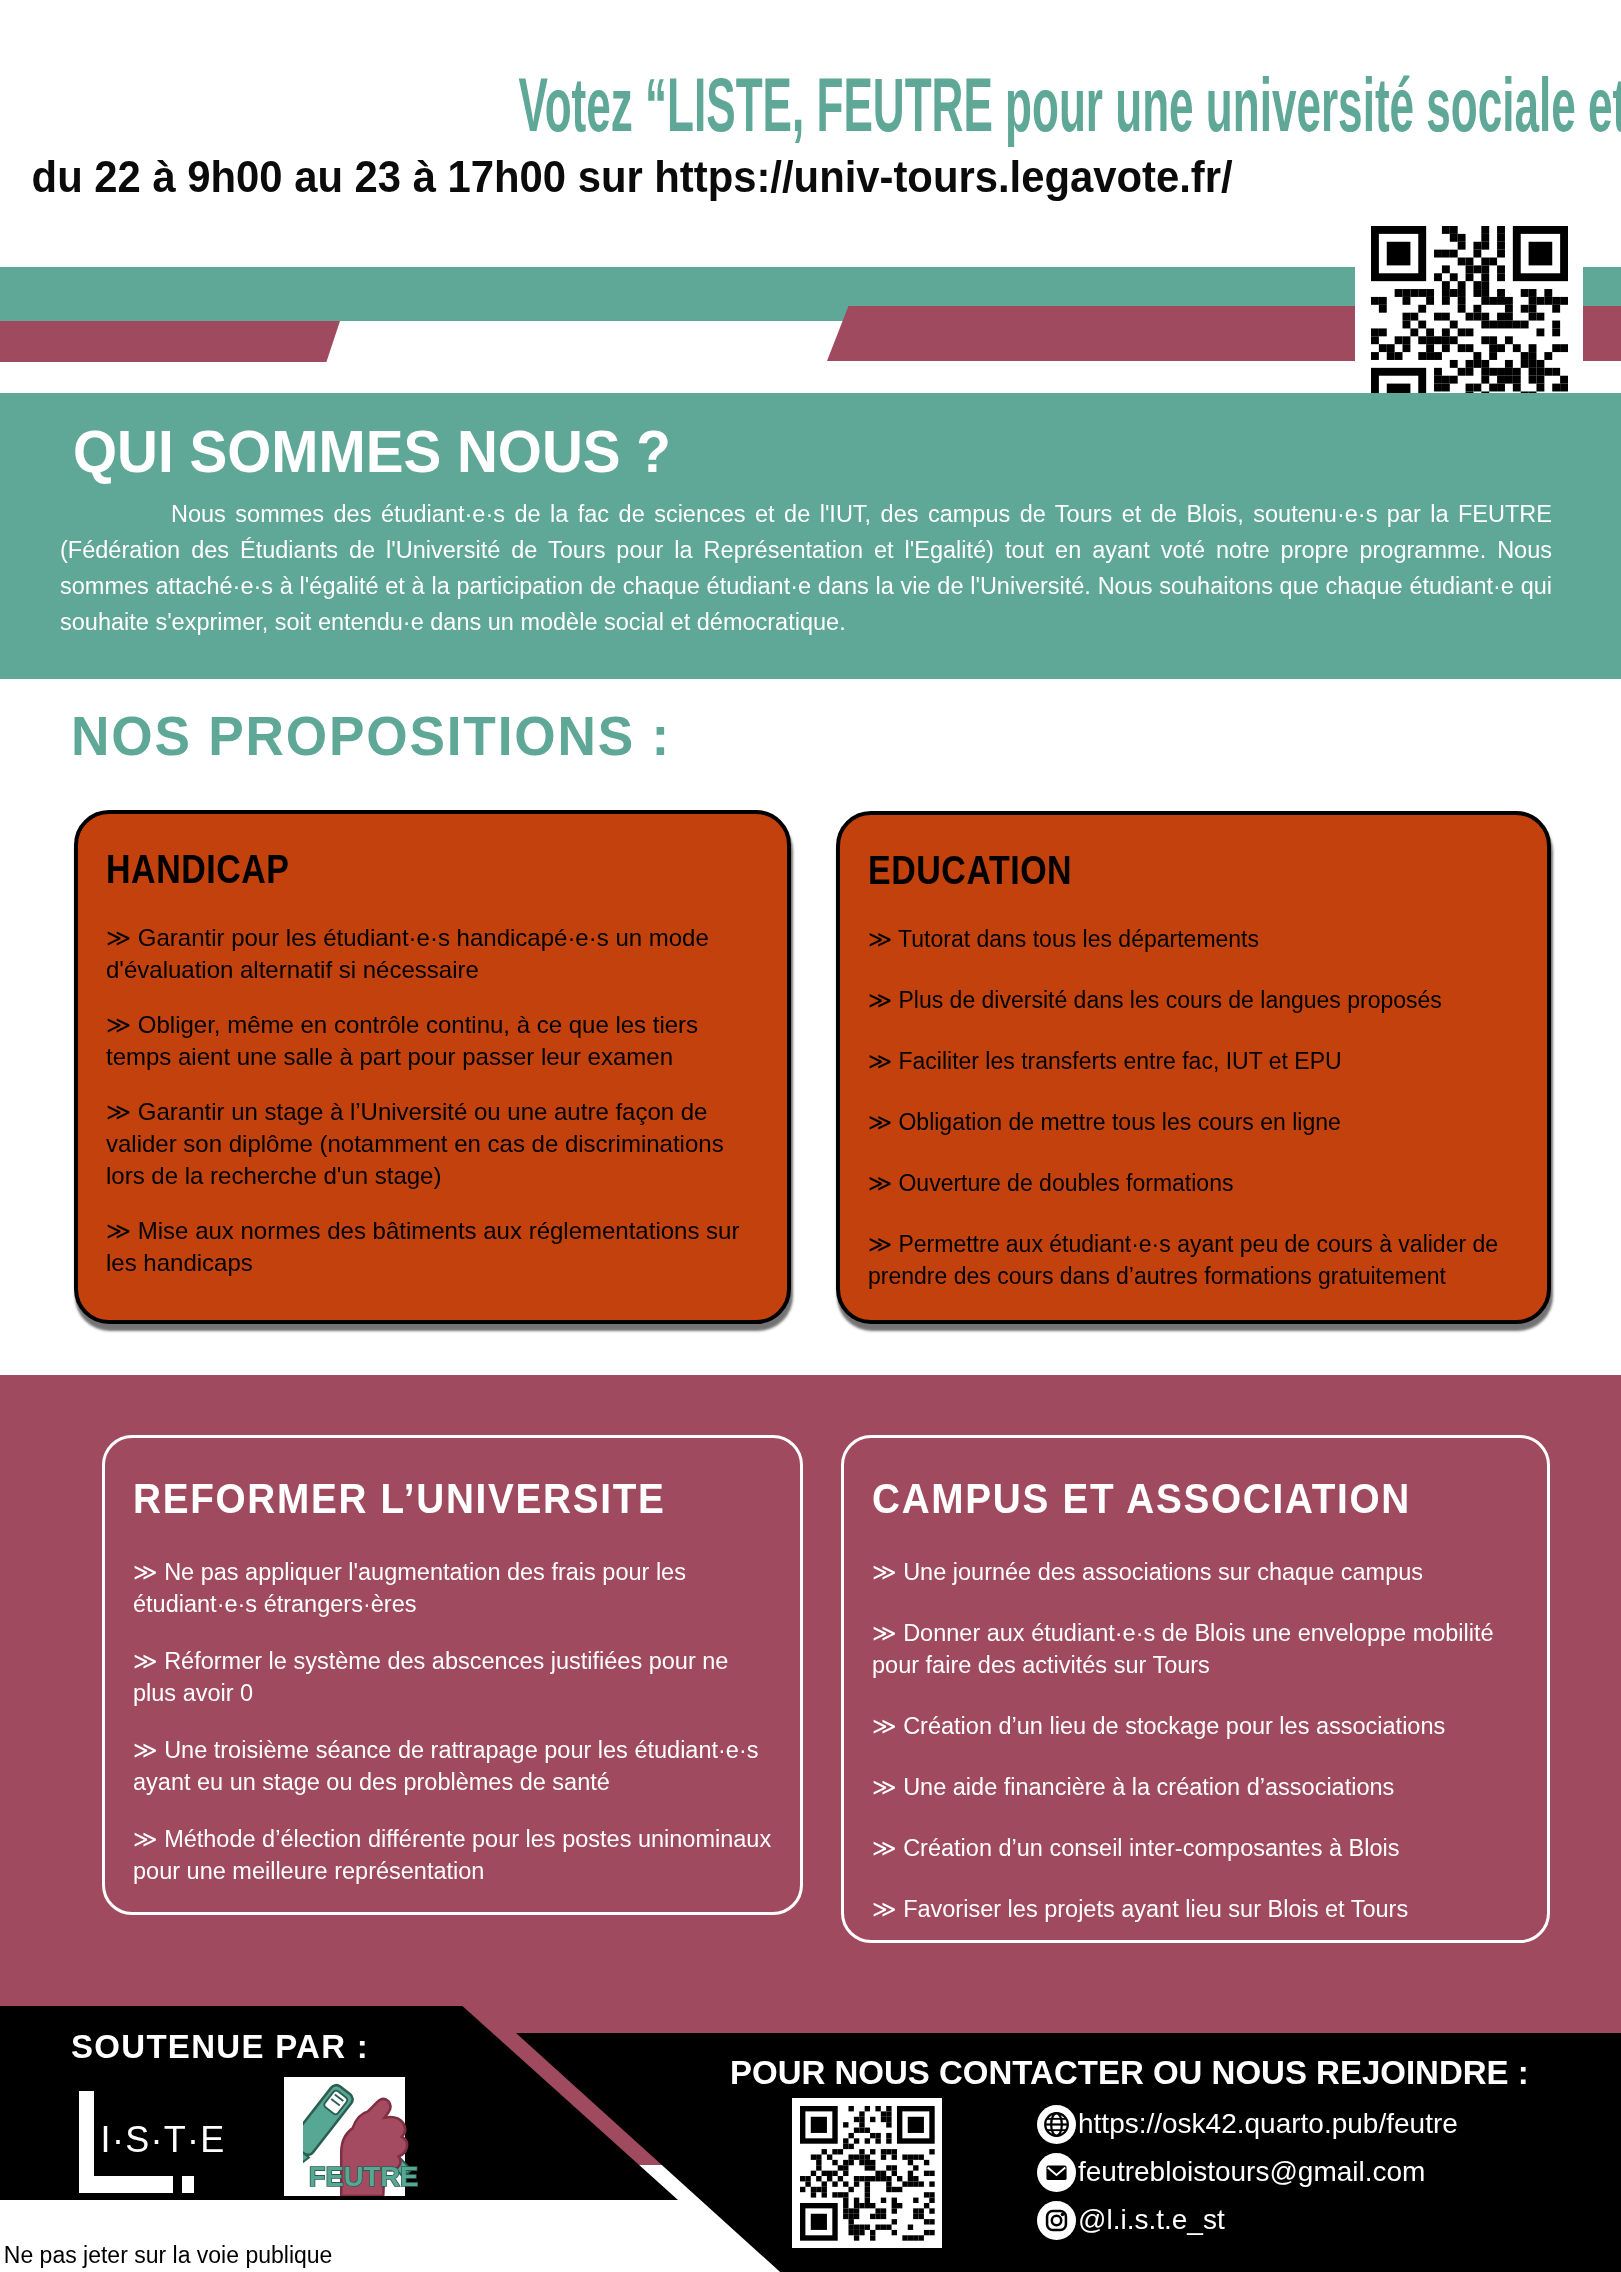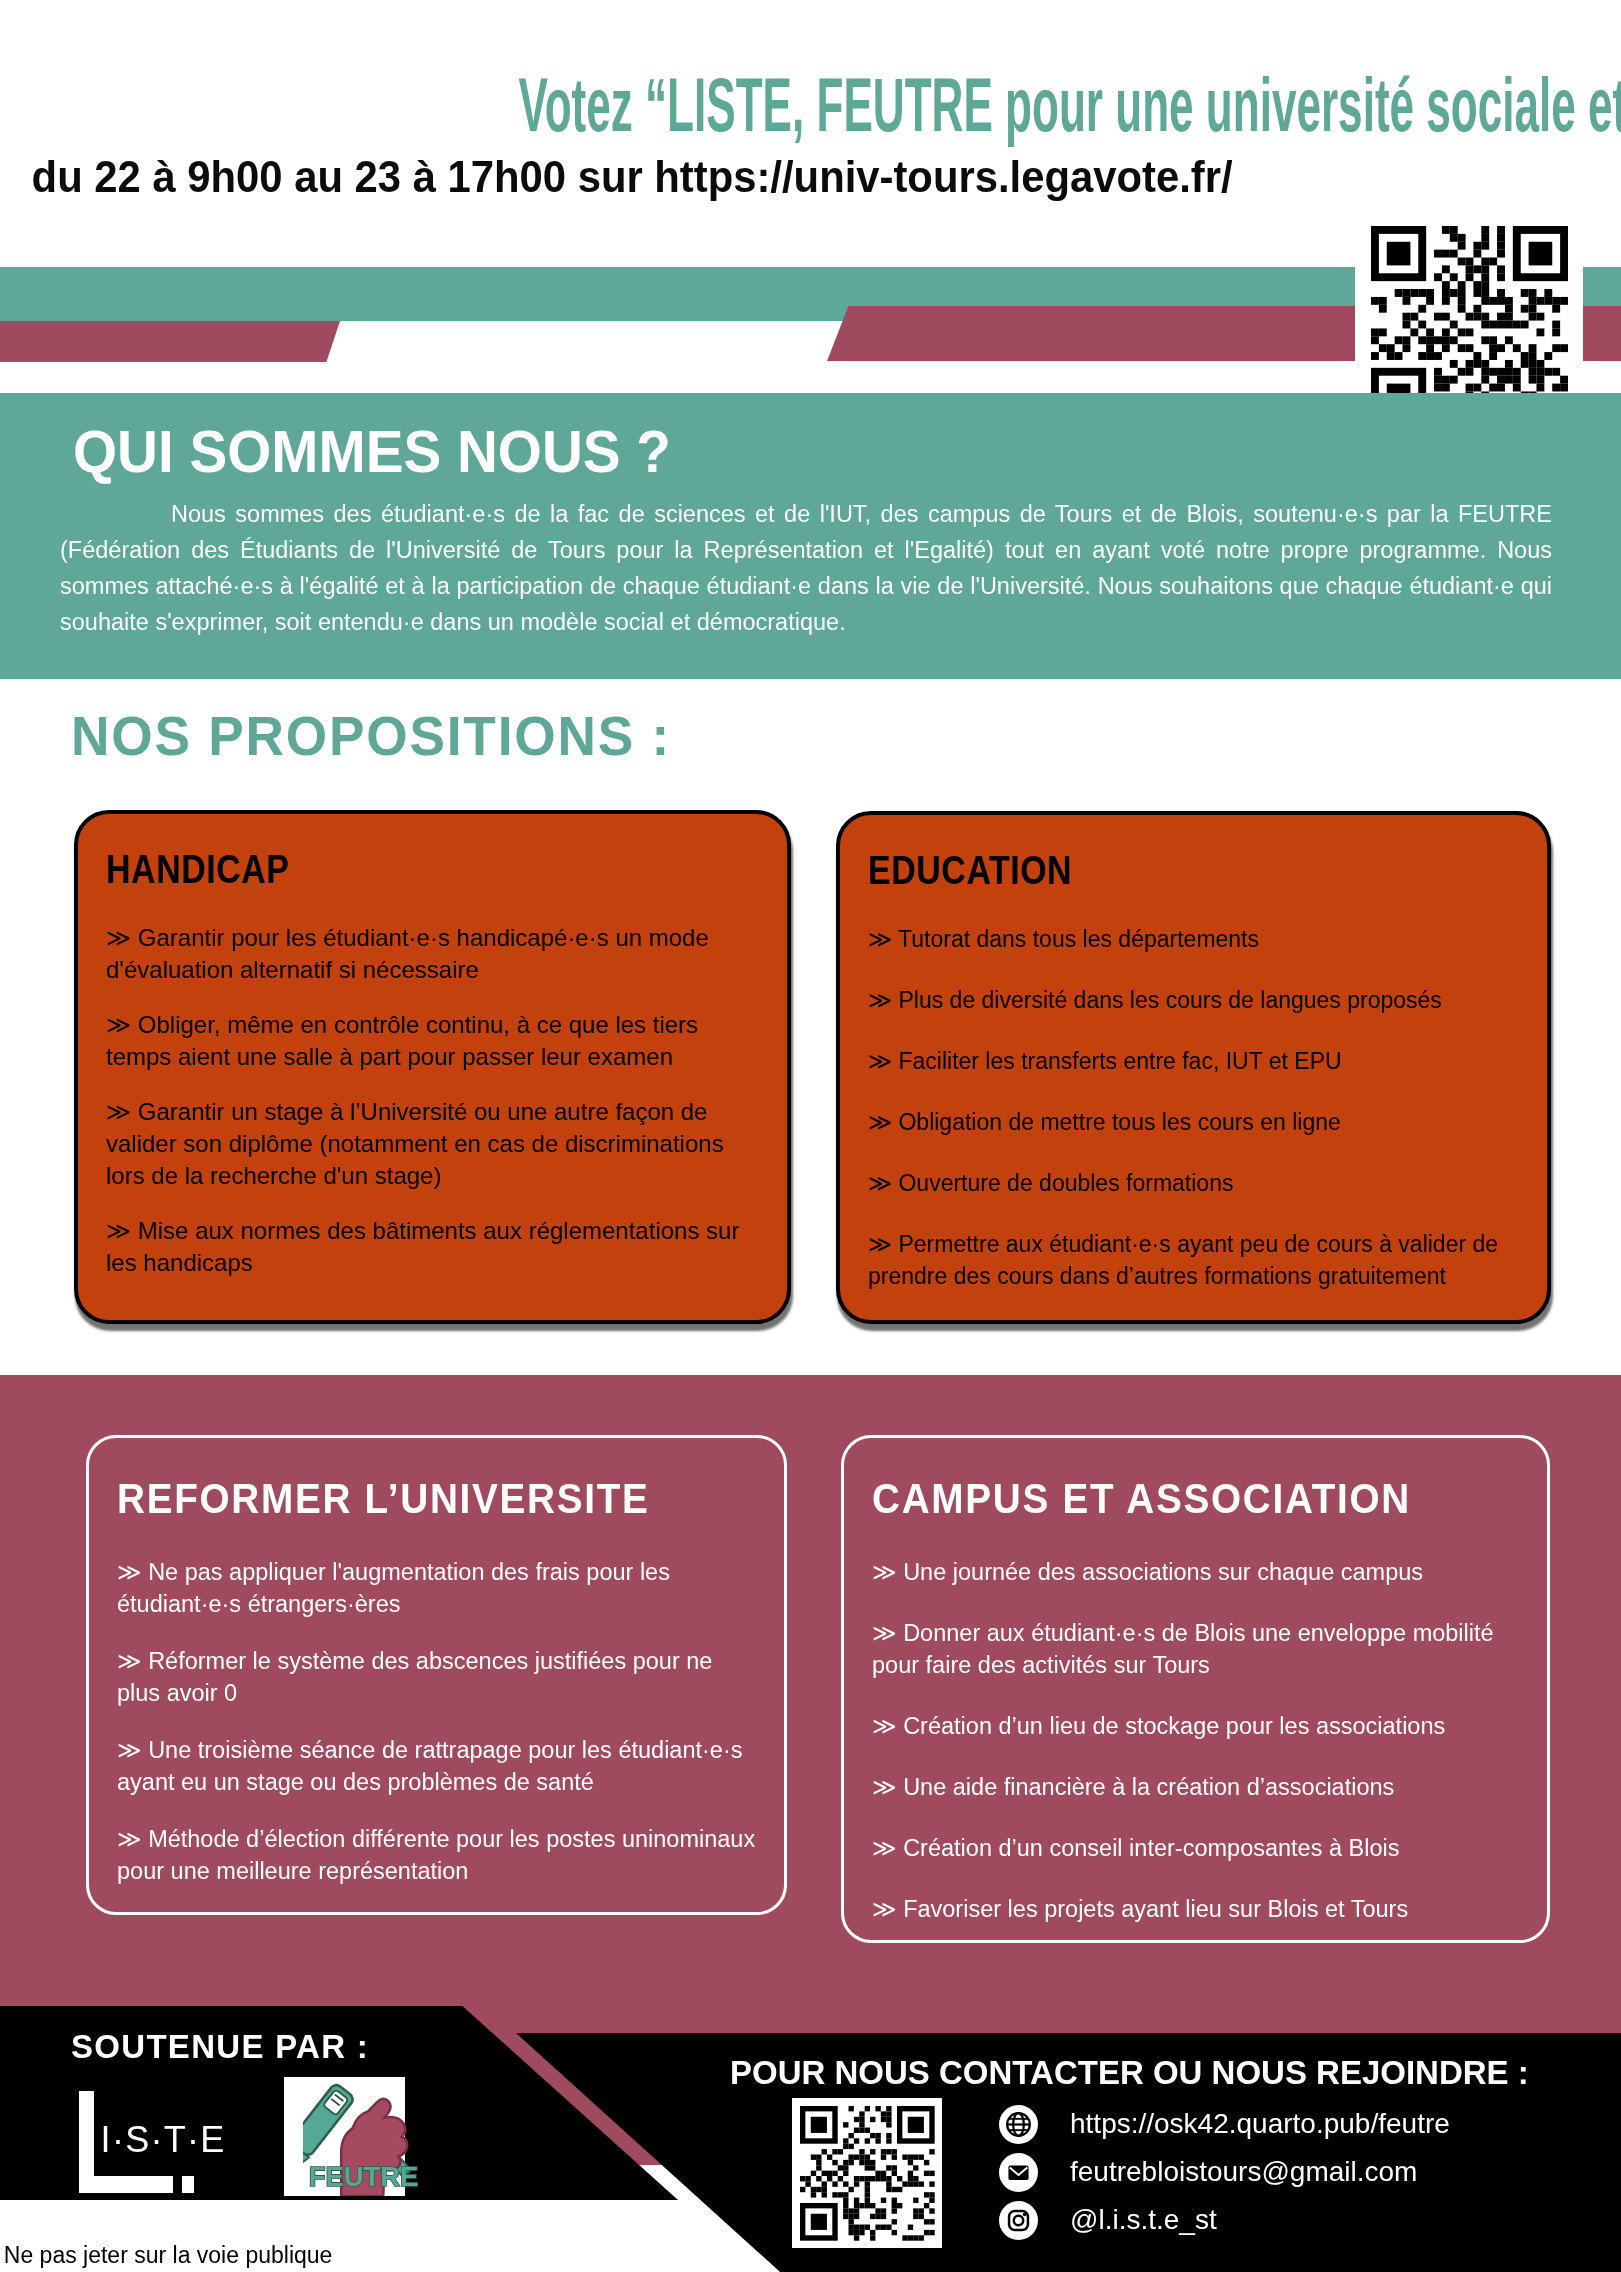--- a/index.html
+++ b/index.html
@@ -44,21 +44,21 @@
          padding:33px 28px;color:#000;box-shadow:1.3px 6.3px 2.5px rgba(0,0,0,.55);}
   #card-0{left:74px;top:810px;width:717px;height:514px;}
   #card-1{left:836px;top:811px;width:715px;height:513px;}
   .cardw h3{font-size:40px;font-weight:800;letter-spacing:0.6px;white-space:nowrap;
             transform:scaleX(.85);transform-origin:0 50%;margin-bottom:30px;}
   .cardw .item{font-size:24px;line-height:32px;margin-bottom:23px;}
   #card-1 .item{font-size:23px;margin-bottom:29px;}
 
   #maroon-section{position:absolute;top:1375px;left:0;width:1621px;height:790px;background:var(--maroon);}
   .cardm{position:absolute;border:3.2px solid #fff;border-radius:30px;padding:36px 28px;color:#fff;}
-  #card-2{left:86px;top:60px;width:701px;height:480px;}
+  #card-2{left:102px;top:60px;width:701px;height:480px;}
   #card-3{left:841px;top:60px;width:709px;height:508px;}
   .cardm h3{font-size:43px;font-weight:800;letter-spacing:1.9px;white-space:nowrap;
             transform:scaleX(.9);transform-origin:0 50%;margin-bottom:33px;}
   .cardm .item{font-size:23.5px;line-height:32px;margin-bottom:25px;}
   #card-3 .item{margin-bottom:29px;}
 
   
   #black-left{position:absolute;top:2006px;left:0;width:678px;height:194px;background:#000;
             clip-path:polygon(0 0,68.2% 0,100% 100%,0 100%);}
   #black-right{position:absolute;top:2033px;left:516px;width:1105px;height:239px;background:#000;
@@ -70,21 +70,21 @@
   #liste-logo .l-bar{position:absolute;left:0;top:0;width:14.6px;height:102px;background:#fff;}
   #liste-logo .l-foot{position:absolute;left:0;top:85px;width:94px;height:16.5px;background:#fff;}
   #liste-logo .l-dot{position:absolute;left:103px;top:85px;width:12px;height:16.5px;background:#fff;}
   #liste-logo .l-text{position:absolute;left:21.6px;top:28px;color:#fff;font-size:36px;font-weight:400;letter-spacing:1.3px;}
 
   #feutre-logo{position:absolute;left:284px;top:2077px;width:121px;height:119px;background:#fff;padding-left:19px;}
 
   #contact-heading{position:absolute;left:730px;top:2054px;color:#fff;font-size:33px;font-weight:800;white-space:nowrap;}
   #qr-bottom-plate{position:absolute;left:792px;top:2098px;width:150px;height:150px;background:#fff;
             display:flex;align-items:center;justify-content:center;}
-  .contact-row{position:absolute;left:999px;height:42px;display:flex;align-items:center;gap:32px;color:#fff;}
+  .contact-row{position:absolute;left:1037px;height:42px;display:flex;align-items:center;gap:2px;color:#fff;}
   #row-web{top:2103px;} #row-mail{top:2151px;} #row-insta{top:2199px;}
   .contact-row .txt{font-size:28px;font-weight:400;white-space:nowrap;}
   .cicon{width:39px;height:39px;flex:0 0 auto;}
 
   #disposal{position:absolute;left:3.8px;top:2242px;font-size:23px;color:#000;}
 </style>
 </head>
 <body>
 
 <div id="page">

